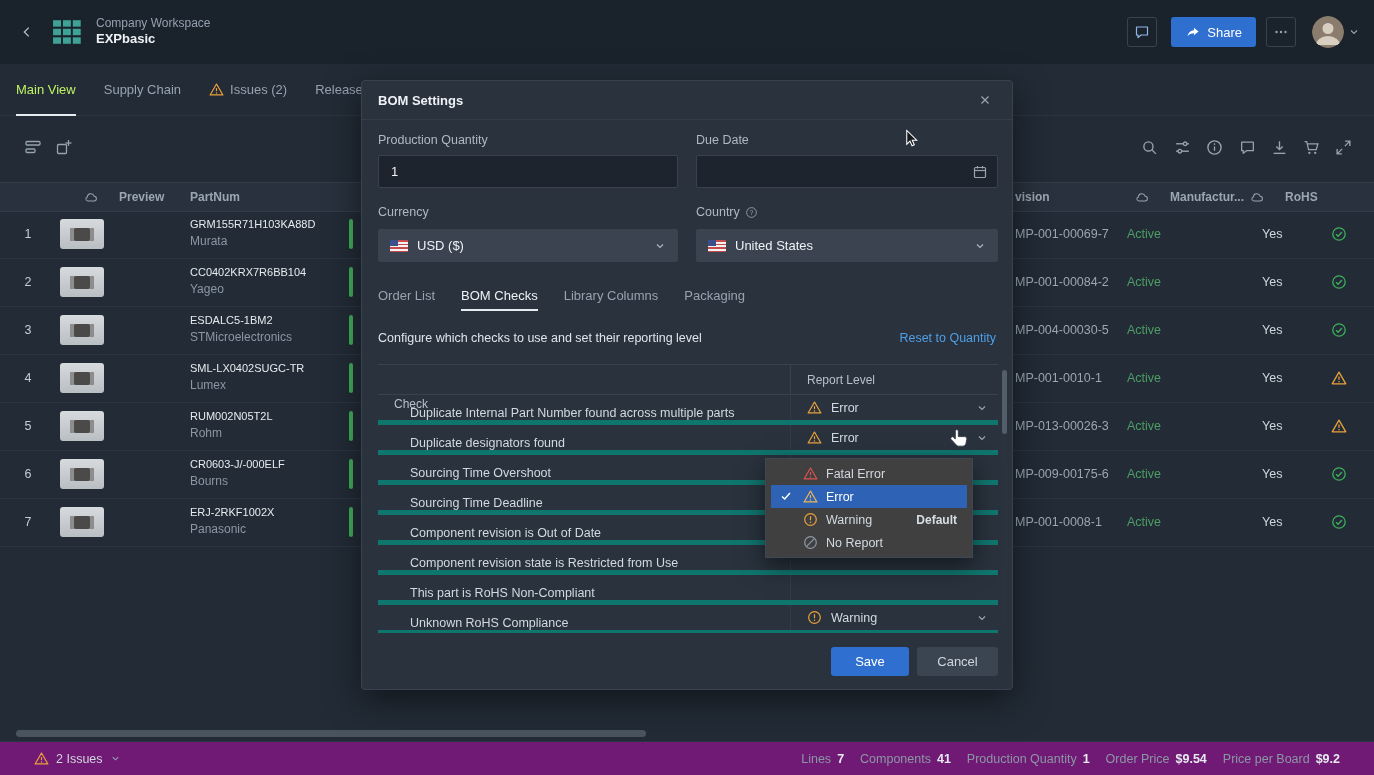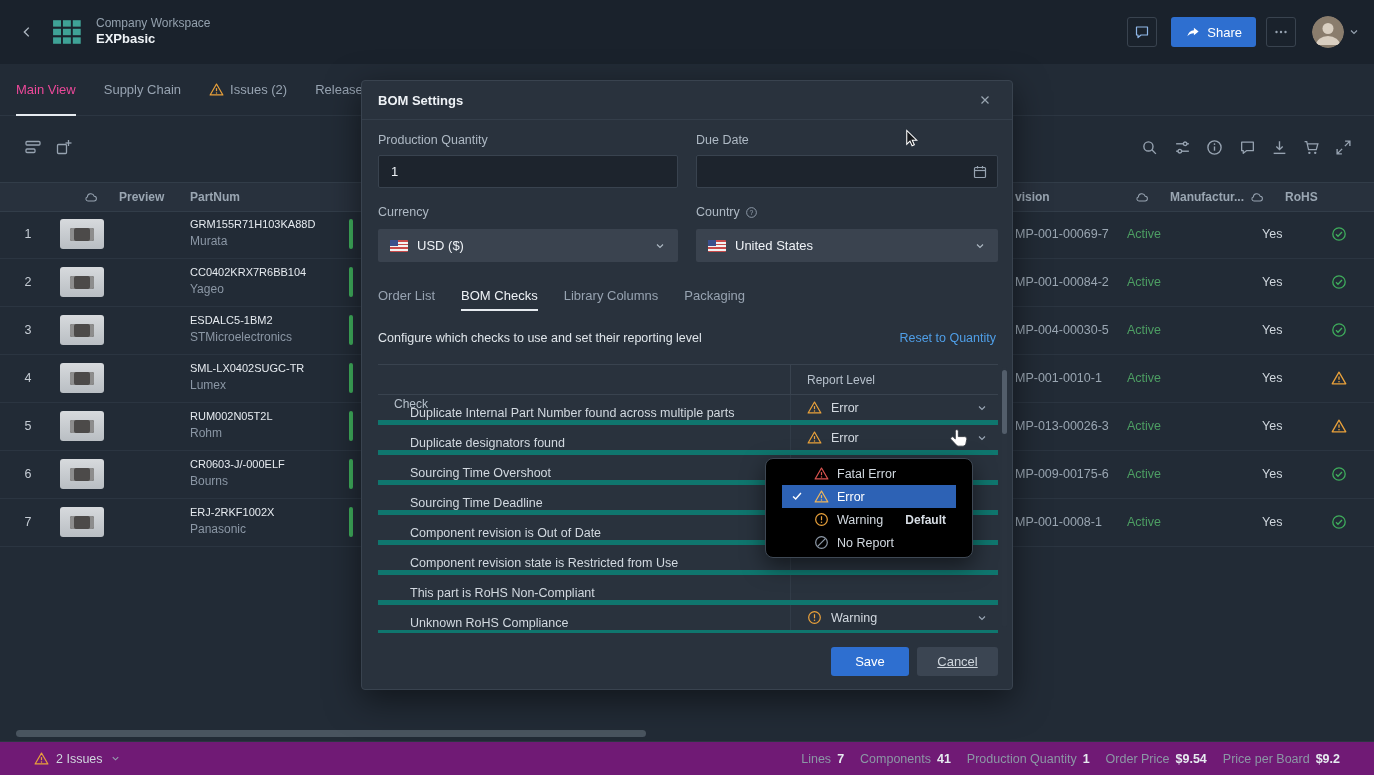--- a/index.html
+++ b/index.html
@@ -23,21 +23,21 @@
   .morebtn{color:#97a3b1}
   .sharebtn{margin-left:14px;height:30px;padding:0 14px;border:none;border-radius:3px;background:#2e6fd0;
             color:#fff;display:flex;align-items:center;gap:7px;font-size:13px;cursor:pointer;}
   .avatar{margin-left:16px;width:32px;height:32px;border-radius:50%;overflow:hidden;cursor:pointer;}
   .avchev{margin:0 14px 0 4px;color:#97a3b1;cursor:pointer;}
 
   
   .tabsbar{position:absolute;left:0;top:64px;width:100%;height:52px;border-bottom:1px solid #2c3642;
            display:flex;align-items:center;padding-left:16px;box-sizing:border-box;gap:28px;}
   .mtab{display:flex;align-items:center;gap:6px;height:100%;color:#97a3b1;font-size:13px;cursor:pointer;position:relative;}
-  .mtab.active{color:#ec4899;}
+  .mtab.active{color:#bef264;}
   .mtab.active::after{content:"";position:absolute;left:0;right:0;bottom:-1px;height:2px;background:#e6ebf0;}
 
   
   .gtool{position:absolute;left:0;top:117px;width:100%;height:60px;}
   .tbtn{position:absolute;top:21px;width:18px;height:18px;background:none;border:none;padding:0;cursor:pointer;color:#97a3b1;}
 
   
   .ghead{position:absolute;left:0;top:182px;width:100%;height:28px;background:#28313d;
          border-top:1px solid #323d49;border-bottom:1px solid #323d49;font-size:12px;color:#9aa6b2;}
   .ghead .hcell{position:absolute;top:0;height:28px;display:flex;align-items:center;gap:21px;font-weight:bold;}
@@ -109,25 +109,25 @@
                 padding:0 10px 0 16px;box-sizing:border-box;cursor:pointer;}
   .crow .clevel .chev{margin-left:auto;color:#9aa7b5;}
   .sev.tri{color:#e9a13b}.sev.circ{color:#e9a13b}
   .vsb{position:absolute;right:5px;top:286px;width:5px;height:260px;border-radius:3px;background:#2a333e;}
   .vsb .thumbv{position:absolute;left:0;top:3px;width:5px;height:64px;border-radius:3px;background:#535e6b;cursor:pointer;}
 
   .mfoot{position:absolute;left:0;right:0;top:566px;height:29px;}
   .savebtn{position:absolute;left:469px;top:0;width:78px;height:29px;background:#2e6fd0;border:none;border-radius:3px;
            color:#fff;font-size:13px;cursor:pointer;font-family:inherit;}
   .cancelbtn{position:absolute;left:555px;top:0;width:81px;height:29px;background:#3b4552;border:none;border-radius:3px;
-           color:#cfd6dd;font-size:13px;cursor:pointer;font-family:inherit;text-decoration:underline;}
+           color:#cfd6dd;font-size:13px;cursor:pointer;font-family:inherit;}
 
   
-  .popup{position:absolute;left:765px;top:458px;width:208px;height:100px;background:#000000;border:1px solid #3e4854;
-         border-radius:8px;box-shadow:0 8px 22px rgba(0,0,0,.5);box-sizing:border-box;z-index:50;padding:3px 16px;}
+  .popup{position:absolute;left:765px;top:458px;width:208px;height:100px;background:#404040;border:1px solid #3e4854;
+         border-radius:0;box-shadow:0 8px 22px rgba(0,0,0,.5);box-sizing:border-box;z-index:50;padding:3px 5px;}
   .opt{height:23px;display:flex;align-items:center;gap:8px;padding:0 10px 0 8px;font-size:12.5px;color:#d2d9e0;cursor:pointer;}
   .opt .ckcol{width:16px;height:16px;flex:0 0 auto;}
   .opt.selected{background:#2d62b5;color:#fff;}
   .opt .badge{margin-left:auto;color:#d8dee5;font-weight:bold;font-size:12px;}
   .sev.fatal{color:#d9534f}.sev.none{color:#8b97a5}
 
   .cursor{position:absolute;z-index:100;pointer-events:none;}
 </style>
 </head>
 <body>

